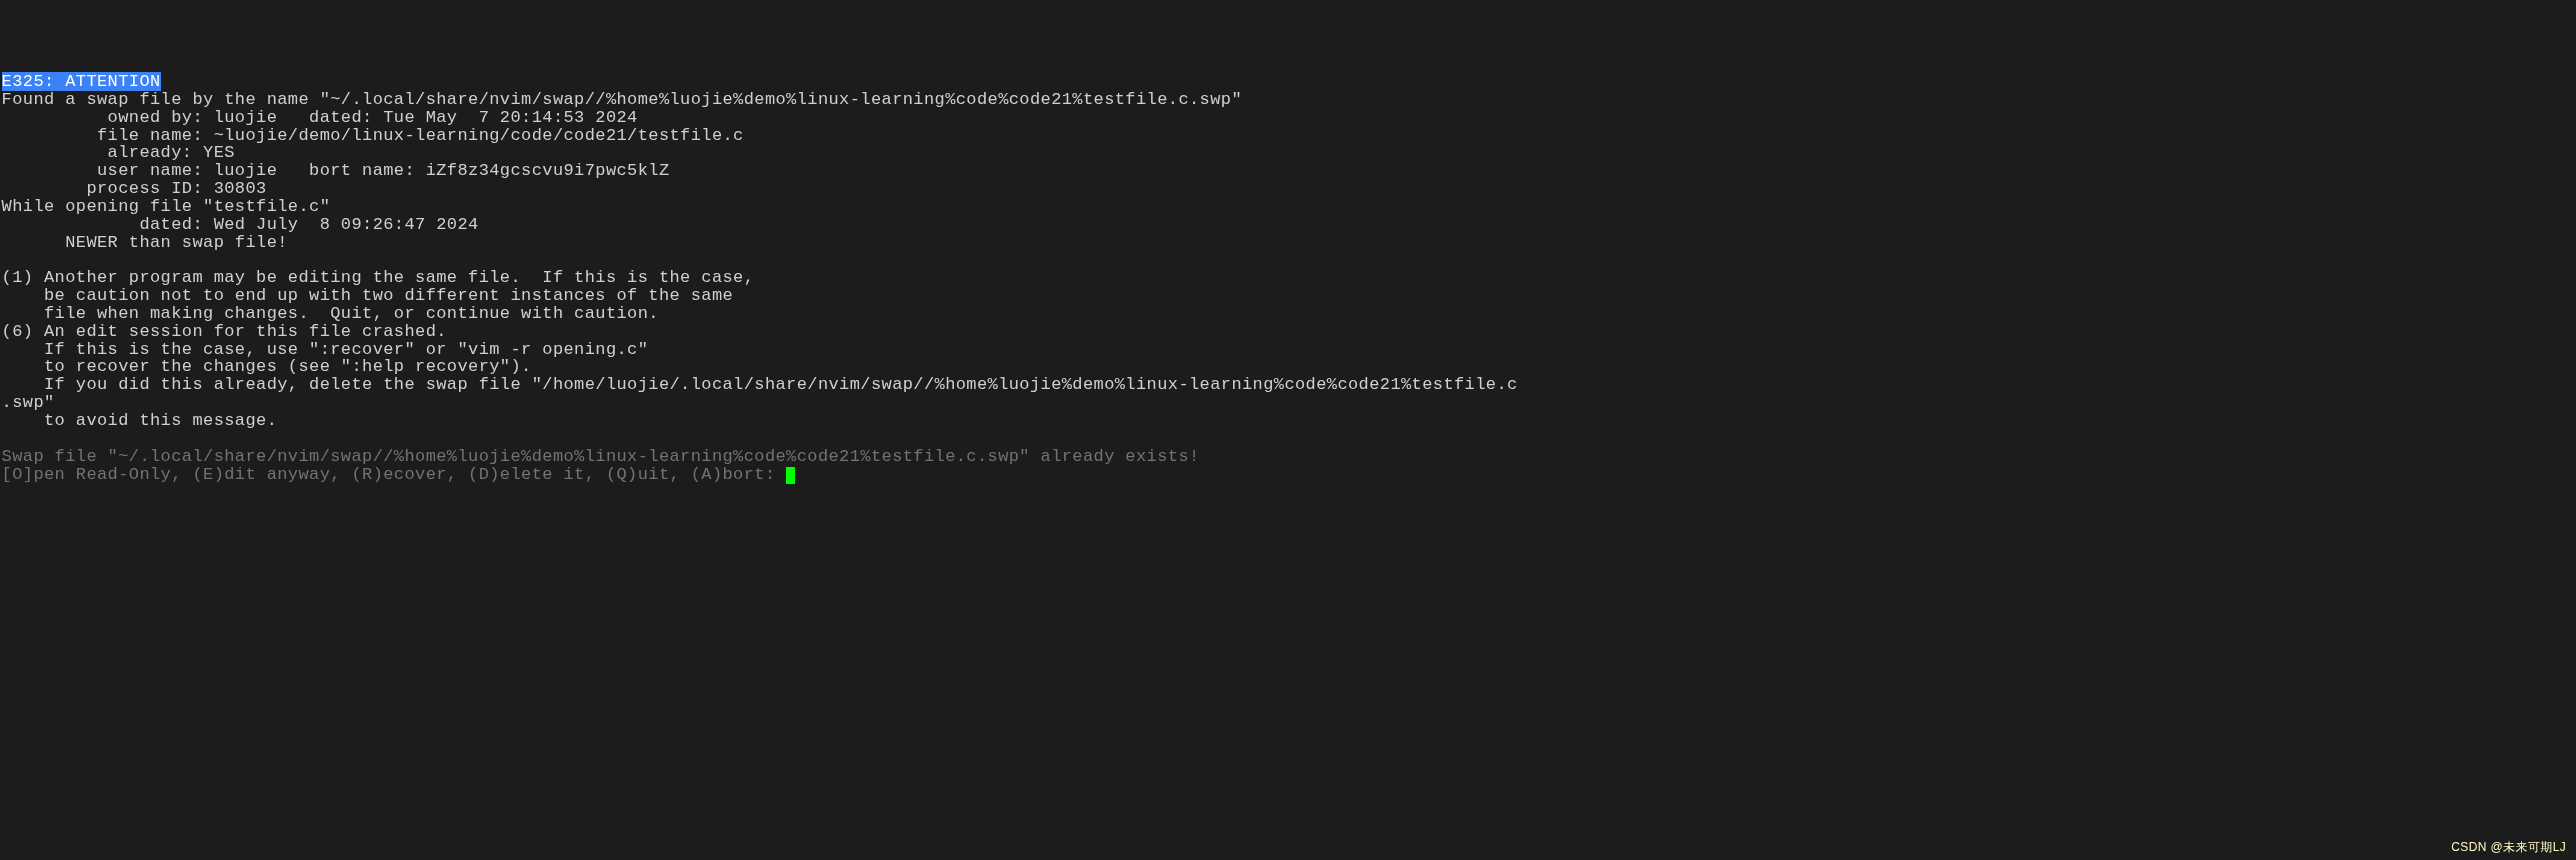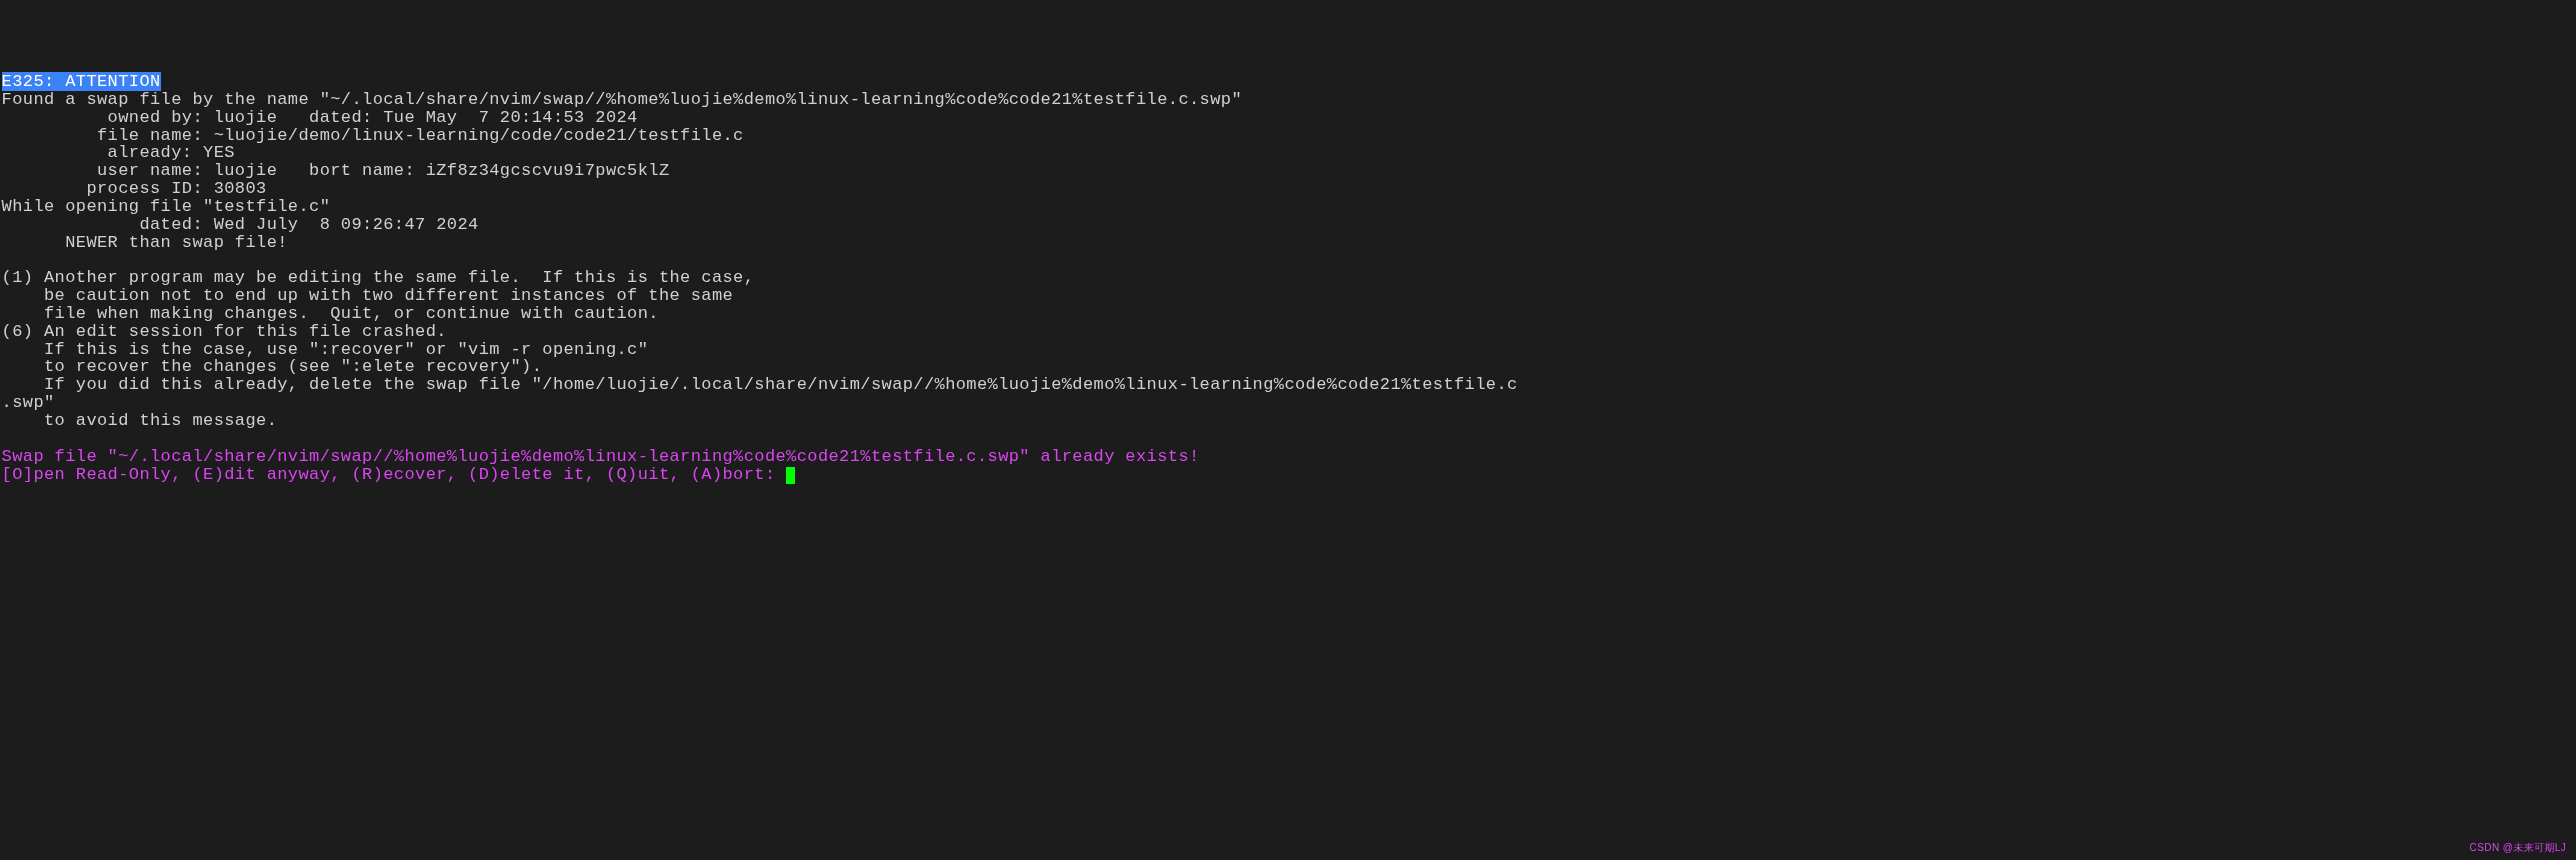--- a/index.html
+++ b/index.html
@@ -16,35 +16,35 @@
       padding: 1.6px;
       white-space: pre;
       letter-spacing: 0.4px;
     }
     .error-header {
       background-color: #3b82f6;
       color: #ffffff;
       display: inline;
     }
     .green-text {
-      color: #d946ef;
+      color: #737373;
     }
     .cursor {
       background-color: #00ff00;
       display: inline-block;
       width: 9px;
       height: 16.3px;
       vertical-align: text-bottom;
     }
     .watermark {
       position: fixed;
       bottom: 6.5px;
       right: 9.8px;
-      color: #d946ef;
-      font-size: 10px;
+      color: #fef9c3;
+      font-size: 12px;
       font-family: sans-serif;
     }
   </style>
 </head>
 <body>
 
 
 
 <div><span class="error-header">E325: ATTENTION</span>
 <span>Found a swap file by the name "~/.local/share/nvim/swap//%home%luojie%demo%linux-learning%code%code21%testfile.c.swp"</span>
@@ -55,21 +55,21 @@
 <span>        process ID: 30803</span>
 <span>While opening file "testfile.c"</span>
 <span>             dated: Wed July  8 09:26:47 2024</span>
 <span>      NEWER than swap file!</span>
 <span></span>
 <span>(1) Another program may be editing the same file.  If this is the case,</span>
 <span>    be caution not to end up with two different instances of the same</span>
 <span>    file when making changes.  Quit, or continue with caution.</span>
 <span>(6) An edit session for this file crashed.</span>
 <span>    If this is the case, use ":recover" or "vim -r opening.c"</span>
-<span>    to recover the changes (see ":elete recovery").</span>
+<span>    to recover the changes (see ":help recovery").</span>
 <span>    If you did this already, delete the swap file "/home/luojie/.local/share/nvim/swap//%home%luojie%demo%linux-learning%code%code21%testfile.c</span>
 <span>.swp"</span>
 <span>    to avoid this message.</span>
 <span></span>
 <span class="green-text">Swap file "~/.local/share/nvim/swap//%home%luojie%demo%linux-learning%code%code21%testfile.c.swp" already exists!</span>
 <span class="green-text">[O]pen Read-Only, (E)dit anyway, (R)ecover, (D)elete it, (Q)uit, (A)bort: </span><span class="cursor"></span></div>
 
 <div class="watermark">CSDN @未来可期LJ</div>
 
 

